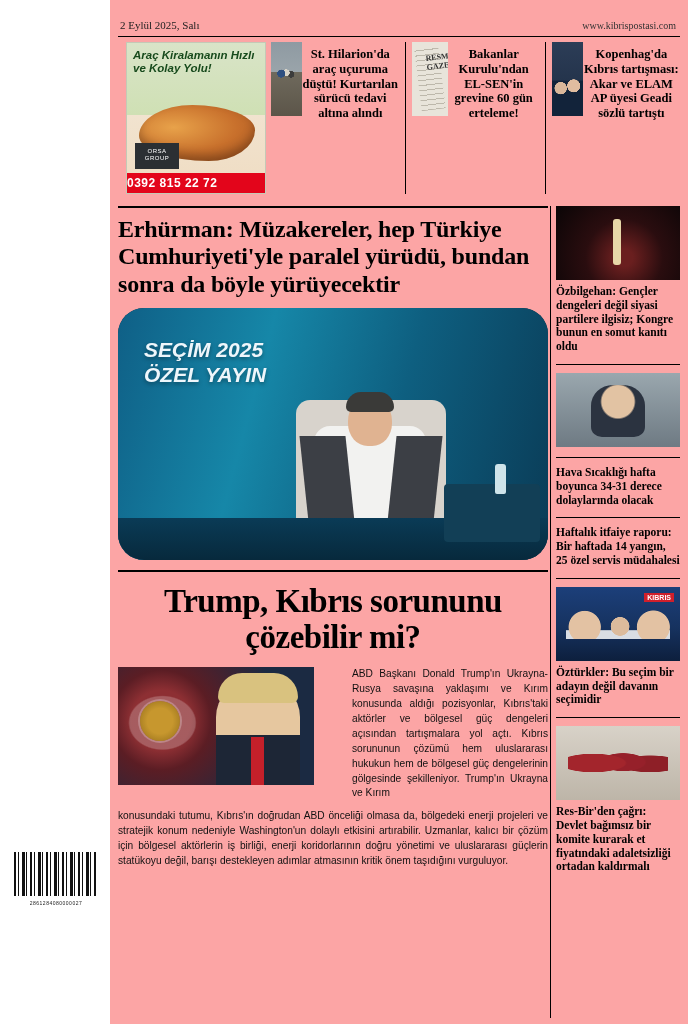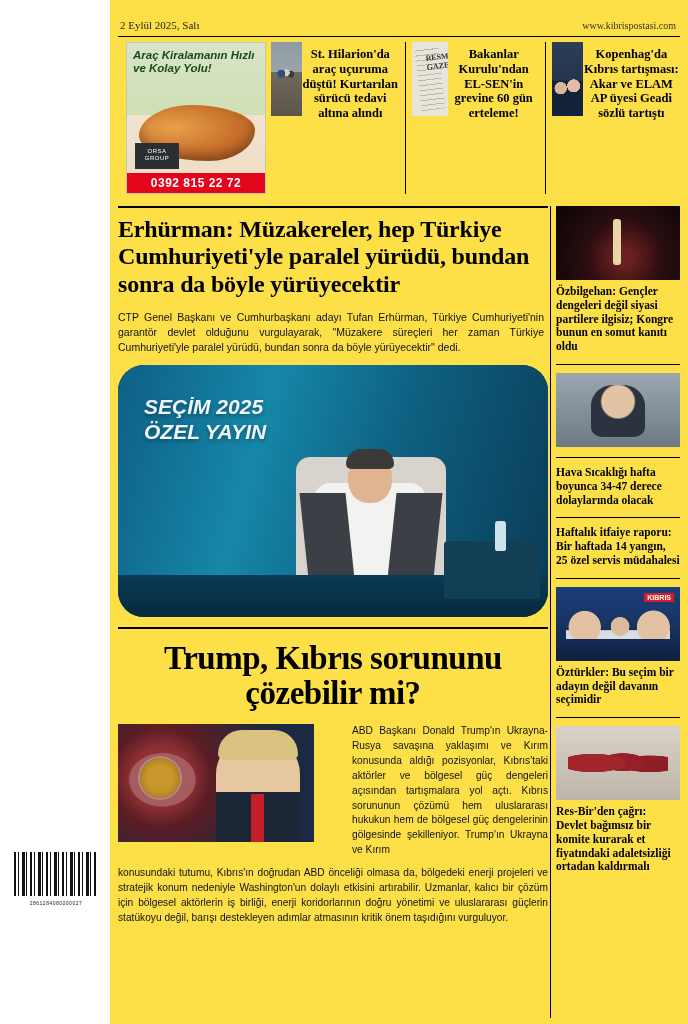--- a/index.html
+++ b/index.html
@@ -7,21 +7,21 @@
     width: 688px;
     height: 1024px;
     background: #ffffff;
     font-family: "Liberation Serif", serif;
     overflow: hidden;
   }
   .page {
     position: relative;
     width: 688px;
     height: 1024px;
-    background: #fde047;
+    background: #fca5a5;
   }
 
   
   .masthead {
     position: absolute;
     left: 0; top: 0;
     width: 110px;
     height: 1024px;
     background: #ffffff;
     overflow: hidden;
@@ -167,21 +167,20 @@
   }
   .ad-phone {
     position: absolute;
     left: 0; right: 0; bottom: 0;
     height: 20px;
     background: #e3051b;
     color: #fff;
     font-family: "Liberation Sans", sans-serif;
     font-weight: bold;
     font-size: 12px;
-    text-align: center;
     line-height: 20px;
     letter-spacing: .5px;
   }
 
   
   .ph-street {
     width: 100%; height: 100%;
     background:
       linear-gradient(180deg,#8e9aa2 0%, #9aa4aa 40%, #6f6a5d 40%, #5c5549 100%);
     position: relative;
@@ -558,21 +557,20 @@
           <div class="ph-twomen"></div>
         </div>
       <div class="teaser-head">Kopenhag'da Kıbrıs tartışması: Akar ve ELAM AP üyesi Geadi sözlü tartıştı</div>
     </div>
 
   </div>
 
   <div class="lead">
     <div class="lead-rule-top"></div>
     <div class="lead-head">Erhürman: Müzakereler, hep Türkiye Cumhuriyeti'yle paralel yürüdü, bundan sonra da böyle yürüyecektir</div>
-    <div class="lead-sub">CTP Genel Başkanı ve Cumhurbaşkanı adayı Tufan Erhürman, Türkiye Cumhuriyeti'nin garantör devlet olduğunu vurgulayarak, "Müzakere süreçleri her zaman Türkiye Cumhuriyeti'yle paralel yürüdü, bundan sonra da böyle yürüyecektir" dedi.</div>
 
     <div class="lead-photo">
       <div class="lp-bg"></div>
       <div class="lp-banner">
         <div>SEÇİM 2025</div>
         <div>ÖZEL YAYIN</div>
       </div>
       <div class="lp-chair"></div>
       <div class="lp-person-body"></div>
       <div class="lp-suit-l"></div>
@@ -615,21 +613,21 @@
     <div class="rail-hr"></div>
 
     <div class="rail-item">
       <div class="rail-photo">
           <div class="r-portrait"></div>
         </div>
     </div>
     <div class="rail-hr"></div>
 
     <div class="rail-item">
-      <div class="rail-title">Hava Sıcaklığı hafta boyunca 34-47 derece dolaylarında olacak</div>
+      <div class="rail-title">Hava Sıcaklığı hafta boyunca 34-31 derece dolaylarında olacak</div>
     </div>
     <div class="rail-hr"></div>
 
     <div class="rail-item">
       <div class="rail-title">Haftalık itfaiye raporu: Bir haftada 14 yangın, 25 özel servis müdahalesi</div>
     </div>
     <div class="rail-hr"></div>
 
     <div class="rail-item">
       <div class="rail-photo">

